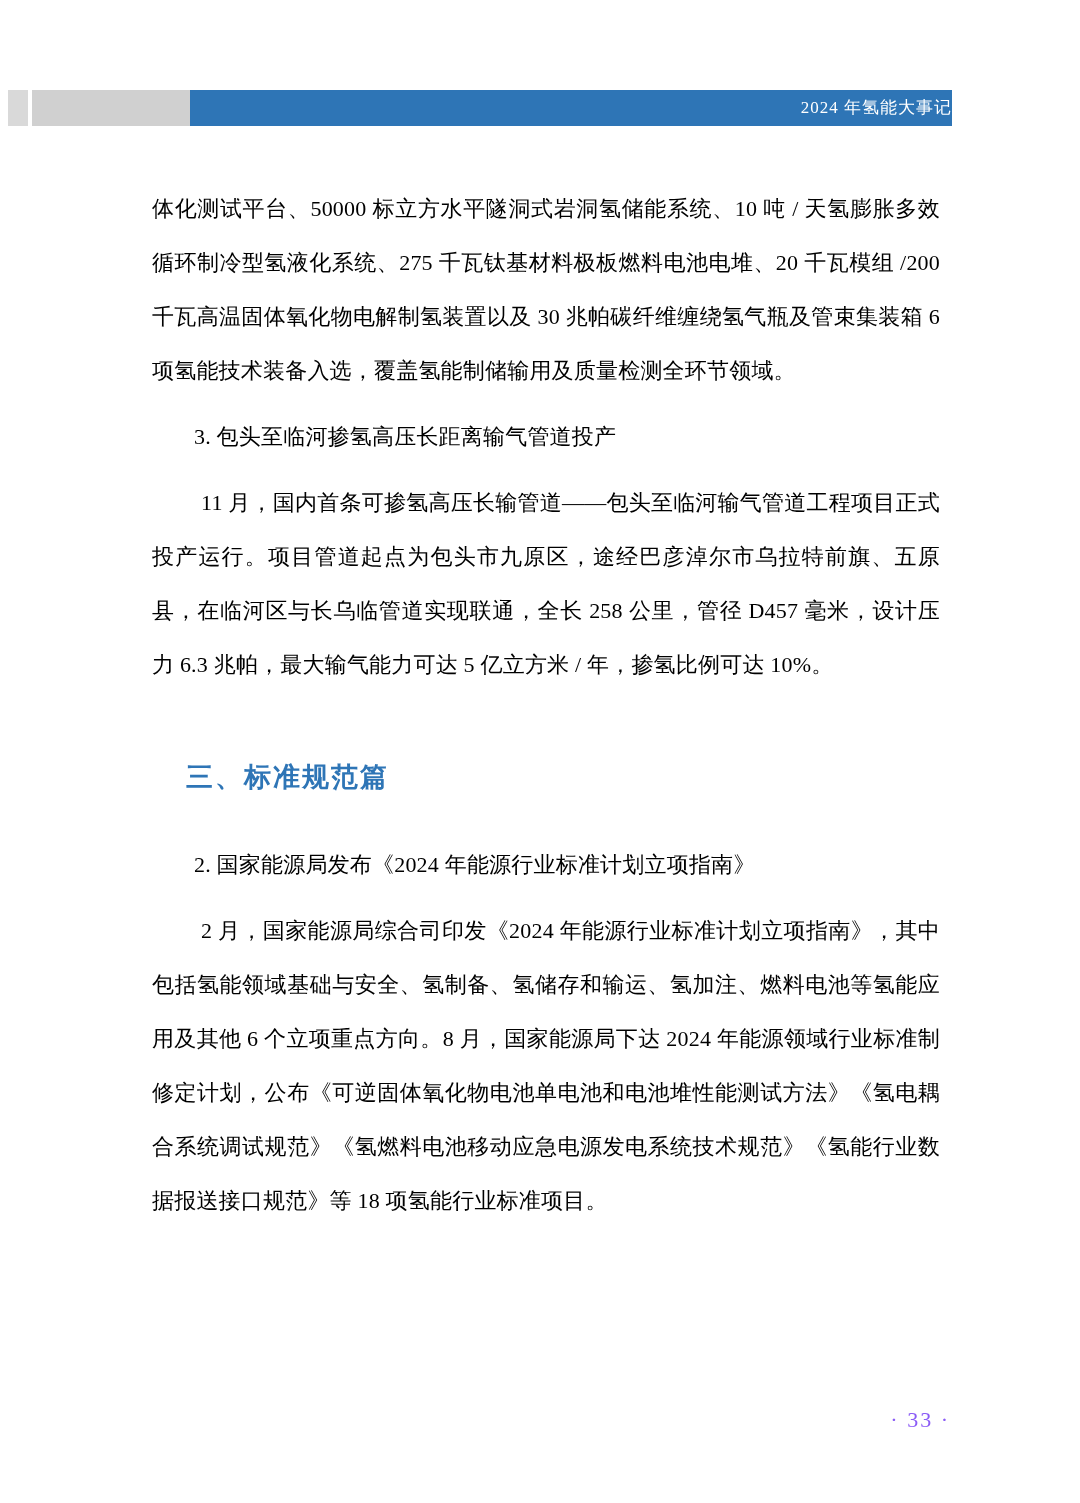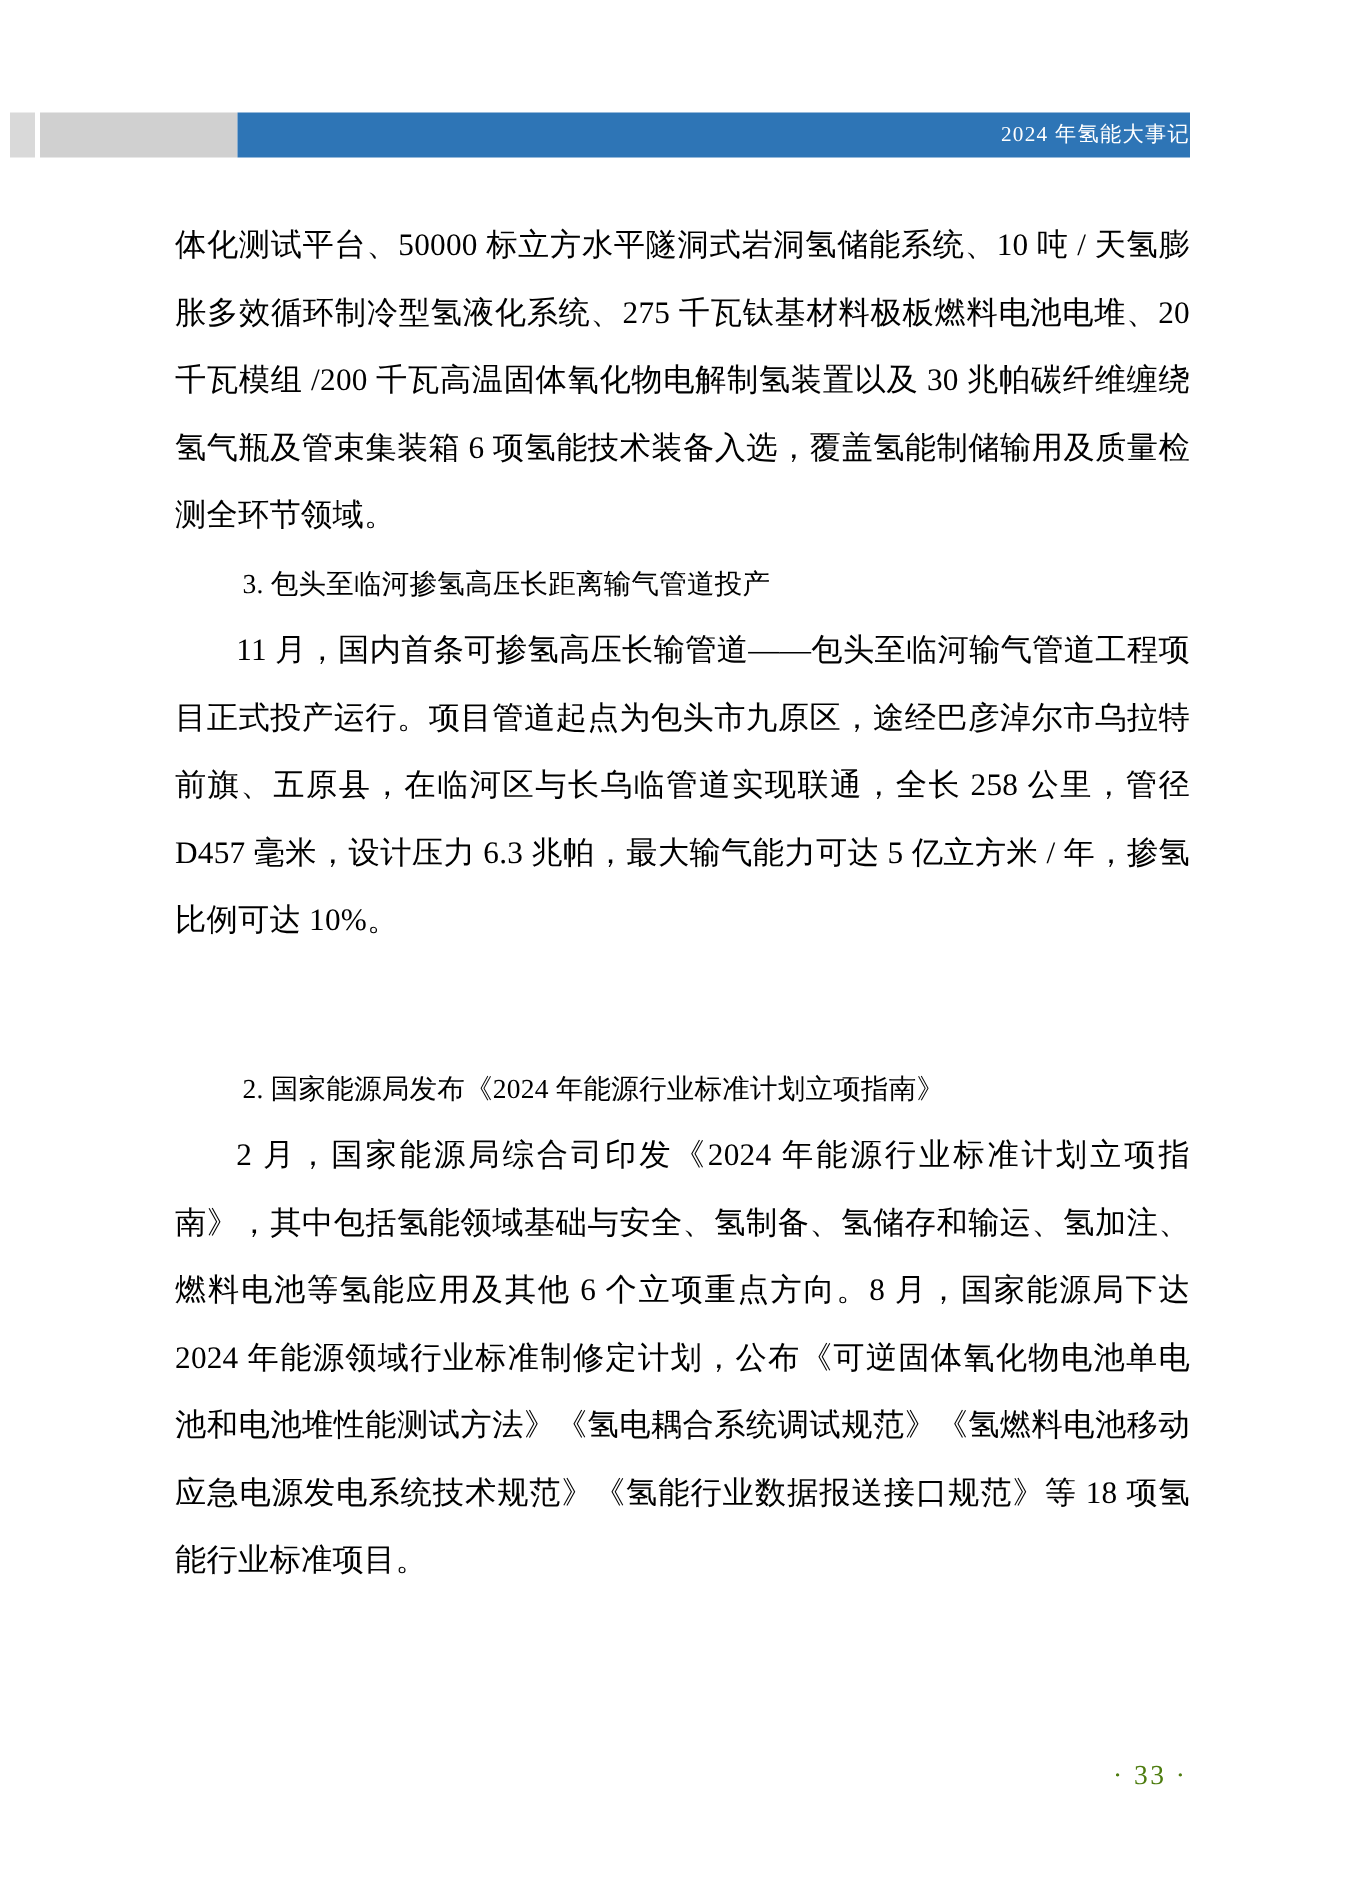--- a/index.html
+++ b/index.html
@@ -69,22 +69,22 @@
   }
 
   
   .content {
     position: absolute;
     left: 140px;
     top: 170px;
     width: 812px;
   }
   p {
-    margin: 0;
-    font-size: 25px;
+    margin: 12px;
+    font-size: 22px;
     line-height: 54px;
     text-align: justify;
     text-justify: inter-ideograph;
     letter-spacing: 0.2px;
   }
   p.indent {
     text-indent: 49px;
   }
   .sub-head {
     font-size: 22px;
@@ -110,21 +110,21 @@
   .footer {
     position: absolute;
     left: 0;
     bottom: 70px;
     width: 1080px;
     text-align: right;
     padding-right: 130px;
     box-sizing: border-box;
     font-size: 22px;
     letter-spacing: 2px;
-    color: #4d7c0f;
+    color: #8b5cf6;
   }
 </style>
 </head>
 <body>
 
 <div class="page">
 
   <div class="header">
     <div class="header-sq"></div>
     <div class="header-gray"></div>
@@ -136,20 +136,21 @@
   <div class="content">
 
     <p>体化测试平台、50000 标立方水平隧洞式岩洞氢储能系统、10 吨 / 天氢膨胀多效循环制冷型氢液化系统、275 千瓦钛基材料极板燃料电池电堆、20 千瓦模组 /200 千瓦高温固体氧化物电解制氢装置以及 30 兆帕碳纤维缠绕氢气瓶及管束集装箱 6 项氢能技术装备入选，覆盖氢能制储输用及质量检测全环节领域。</p>
 
     <p class="sub-head">3. 包头至临河掺氢高压长距离输气管道投产</p>
 
     <p class="indent">11 月，国内首条可掺氢高压长输管道——包头至临河输气管道工程项目正式投产运行。项目管道起点为包头市九原区，途经巴彦淖尔市乌拉特前旗、五原县，在临河区与长乌临管道实现联通，全长 258 公里，管径 D457 毫米，设计压力 6.3 兆帕，最大输气能力可达 5 亿立方米 / 年，掺氢比例可达 10%。</p>
 
     <div class="gap-big"></div>
 
+    <p class="section-title">三、标准规范篇</p>
 
     <div class="gap-mid"></div>
 
 
     <p class="sub-head">2. 国家能源局发布《2024 年能源行业标准计划立项指南》</p>
     <p class="indent">2 月，国家能源局综合司印发《2024 年能源行业标准计划立项指南》，其中包括氢能领域基础与安全、氢制备、氢储存和输运、氢加注、燃料电池等氢能应用及其他 6 个立项重点方向。8 月，国家能源局下达 2024 年能源领域行业标准制修定计划，公布《可逆固体氧化物电池单电池和电池堆性能测试方法》《氢电耦合系统调试规范》《氢燃料电池移动应急电源发电系统技术规范》《氢能行业数据报送接口规范》等 18 项氢能行业标准项目。</p>
 
   </div>
 
   <div class="footer">· 33 ·</div>

